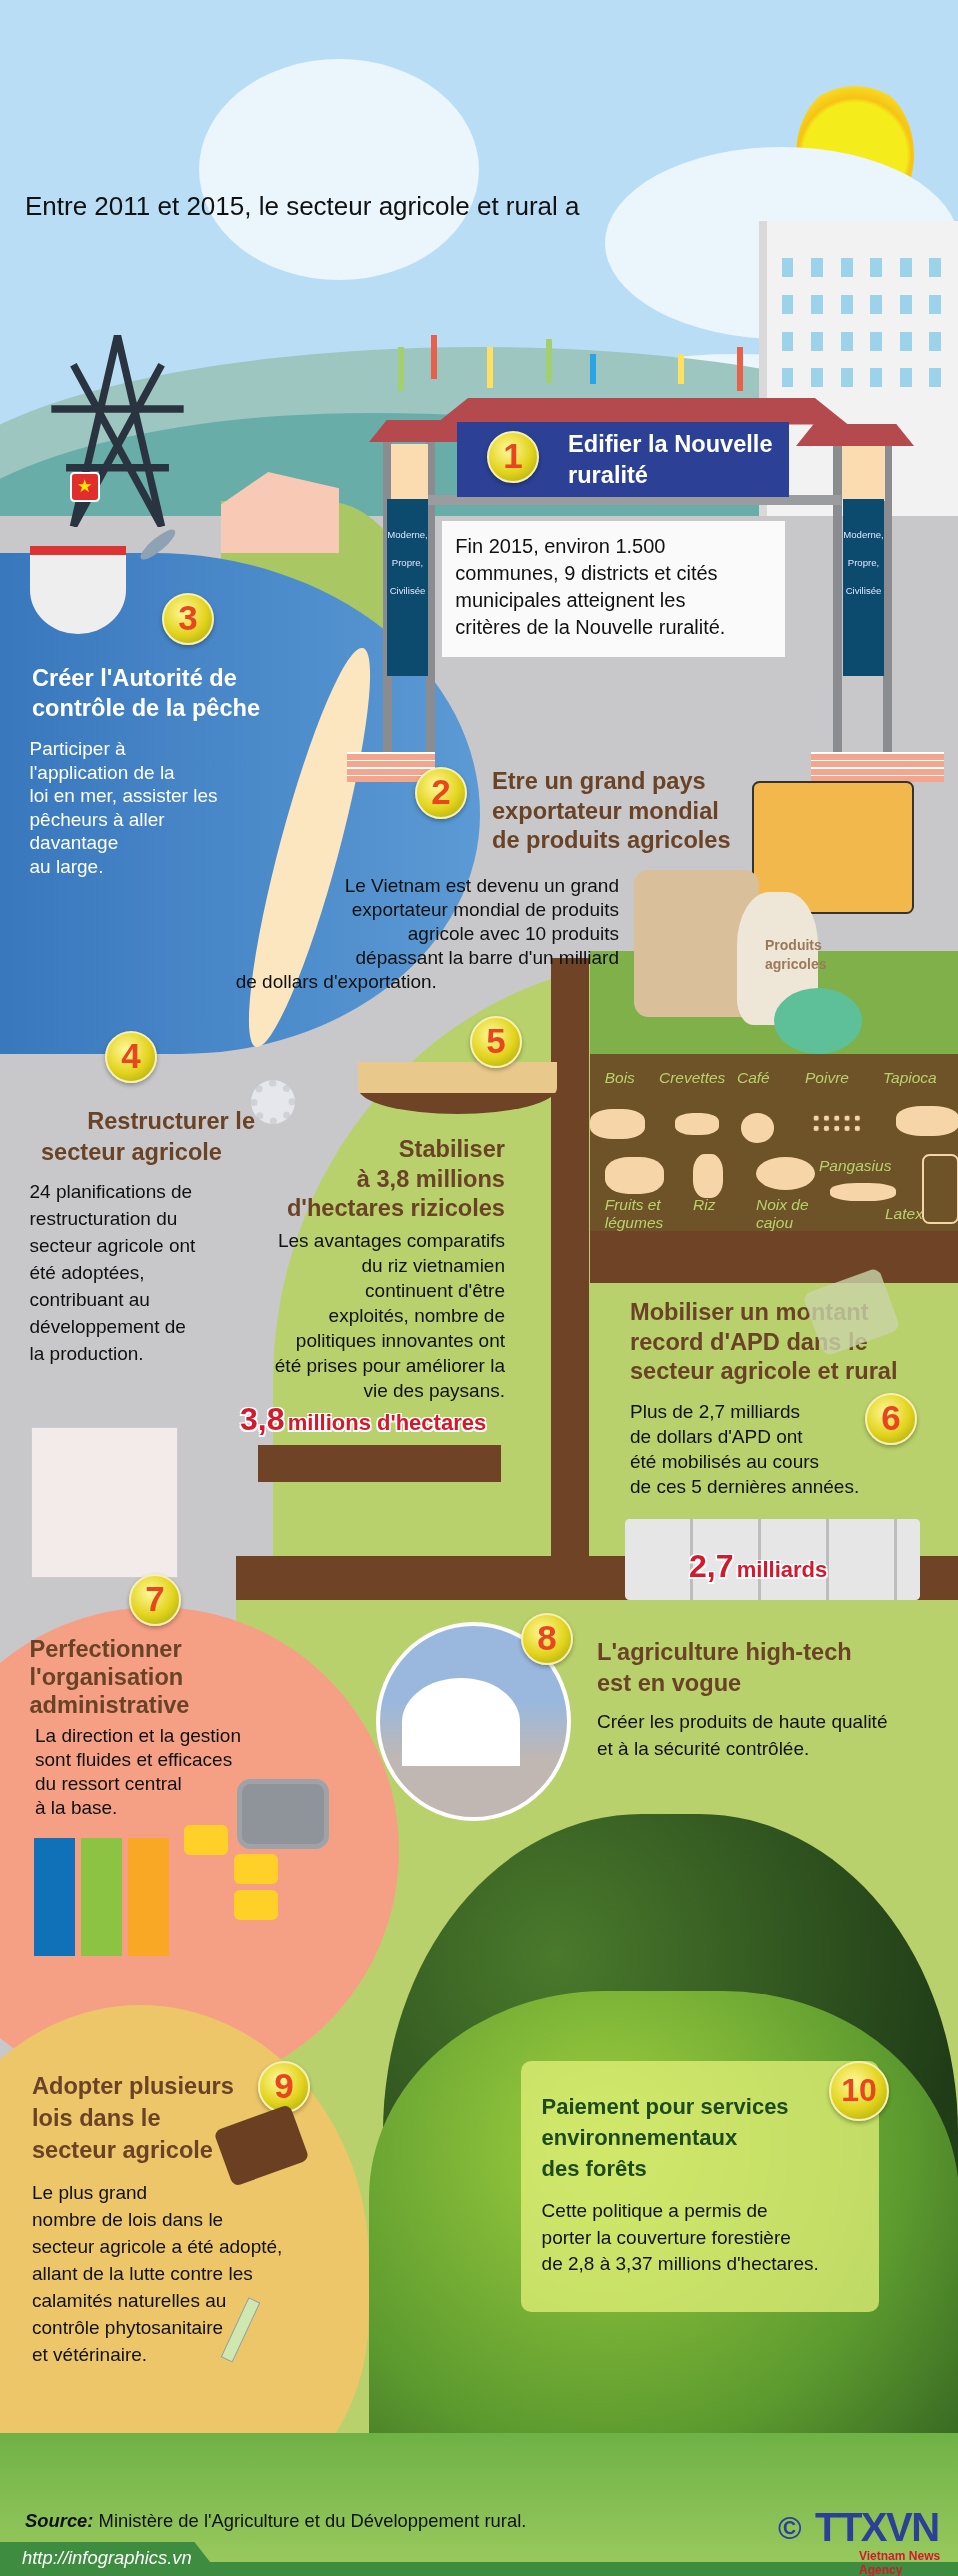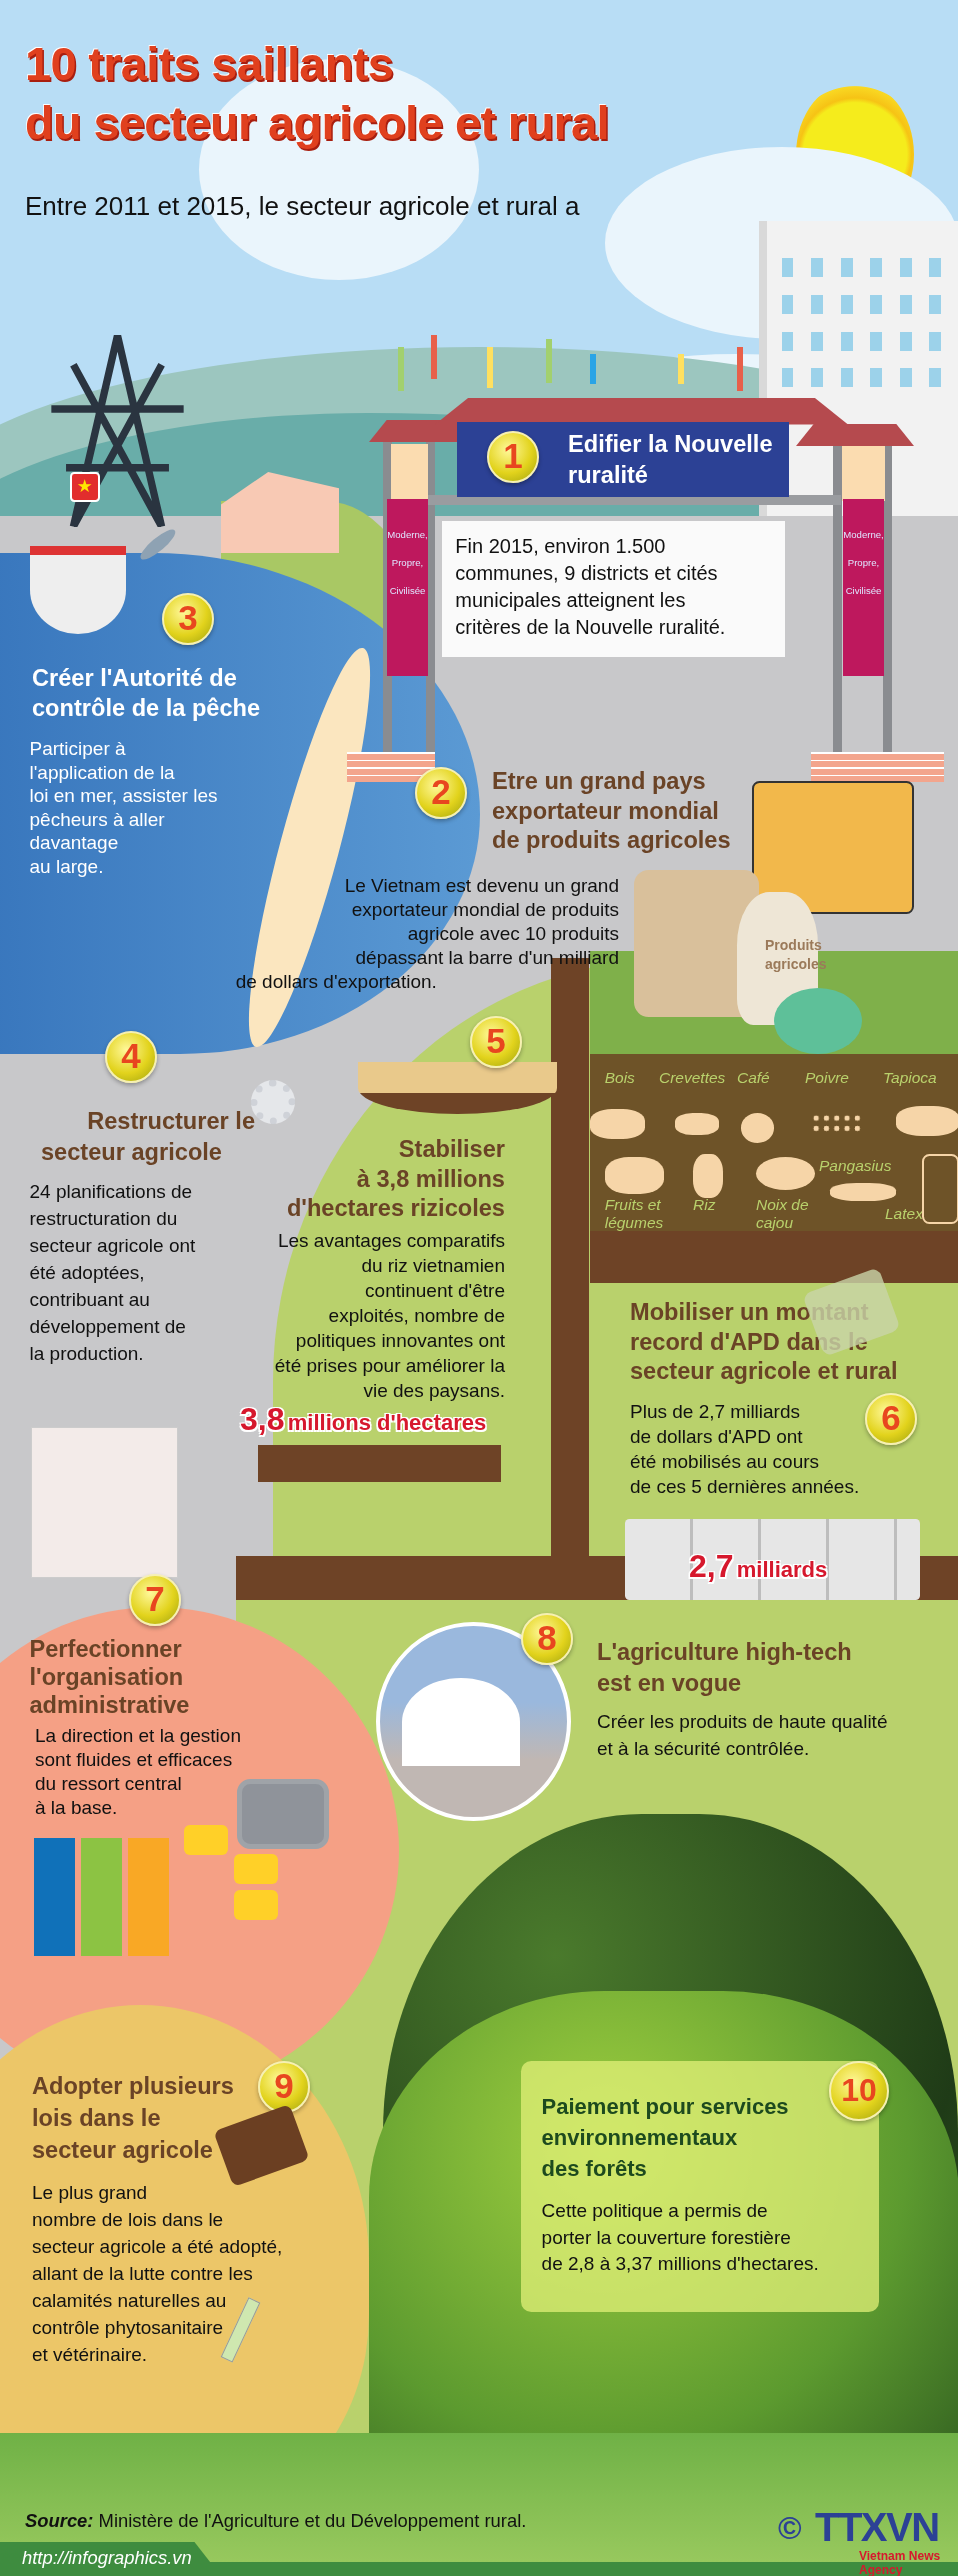--- a/index.html
+++ b/index.html
@@ -32,21 +32,21 @@
   .badge { width:52px; height:52px; border-radius:50%; background: radial-gradient(circle at 40% 35%, #fff89a, #e2d31c 55%, #9ea10e); border:2.9px solid #f6f0b2; box-shadow: 0 2.2px 4.4px rgba(0,0,0,0.3); color:#e8461f; font-weight:bold; font-size:35px; text-align:center; line-height:46px; }
   .h-brown { color:#6a4326; font-weight:bold; }
   .txt { color:#111; }
 
   
   .gate-roof { left:435px; top:398px; width:413px; height:26.5px; background:#b54a4e; clip-path: polygon(8% 0,92% 0,100% 100%,0 100%); }
   .gate-roof-l { left:369px; top:420px; width:118px; height:22px; background:#b54a4e; clip-path: polygon(15% 0,85% 0,100% 100%,0 100%); }
   .gate-roof-r { left:796px; top:424px; width:118px; height:22px; background:#b54a4e; clip-path: polygon(15% 0,85% 0,100% 100%,0 100%); }
   .pillar { width:8.8px; background:#8a8c90; }
   .gate-sign { left:457px; top:422px; width:332px; height:75px; background:#2c4195; }
-  .side-banner { width:41px; height:177px; background:#be185d; color:#dfe5ff; font-size:9.6px; text-align:center; line-height:28px; padding-top:22px; }
+  .side-banner { width:41px; height:177px; background:#0c4a6e; color:#dfe5ff; font-size:9.6px; text-align:center; line-height:28px; padding-top:22px; }
   .box1 { left:442px; top:521px; width:343px; height:136px; background:rgba(255,255,255,0.9); padding:11.8px 13.3px; font-size:20px; line-height:27px; color:#111; }
 
   .products-label { color:#b9d16c; font-style:italic; font-size:15.5px; }
   .prod-icon { width:44px; height:22px; background:#f6d5a8; border-radius:40%; }
 
   .big-red { color:#d6182d; font-weight:bold; text-shadow: 1.5px 1.5px 0 #fff, -1.5px -1.5px 0 #fff, 1.5px -1.5px 0 #fff, -1.5px 1.5px 0 #fff; }
 
   .box10 { left:521px; top:2061px; width:358px; height:251px; background:rgba(226,240,120,0.75); border-radius:10.3px; padding:29.5px 20.6px; }
 
   .tower { left:44px; top:335px; width:147px; height:192px; }
@@ -105,22 +105,21 @@
 <div class="abs lowerfield"></div>
 <div class="abs brownbar-h"></div>
 <div class="abs" style="left:0;top:1556px;width:236px;height:958px;background:#c8c8ca;"></div>
 <div class="abs salmon"></div>
 <div class="abs yellowblob"></div>
 <div class="abs forest"></div>
 <div class="abs forest-light"></div>
 <div class="abs grass"></div>
 
 <h1 class="abs title">
-  <span>10 traits saillants</span><br>
-  <span>du secteur agricole et rural</span>
+  <br>
 </h1>
 <div class="abs intro">
   <span>Entre 2011 et 2015, le secteur agricole et rural a</span><br>
 </div>
 
 <svg class="abs tower" viewBox="0 0 200 260">
   <path d="M100 0 L40 260 M100 0 L160 260 M10 100 H190 M30 180 H170 M40 40 L160 260 M160 40 L40 260" stroke="#2a3440" stroke-width="10" fill="none"></path>
 </svg>
 <div class="abs" style="left:221px;top:472px;width:118px;height:81px;background:#f8c9b4;clip-path:polygon(0 40%,40% 0,100% 20%,100% 100%,0 100%);"></div>
 <div class="abs" style="left:70px;top:472px;width:29.5px;height:29.5px;background:#e22d2d;border:2.2px solid #fff;border-radius:4.4px;color:#ffe600;text-align:center;line-height:25px;font-size:17.7px;">★</div>

